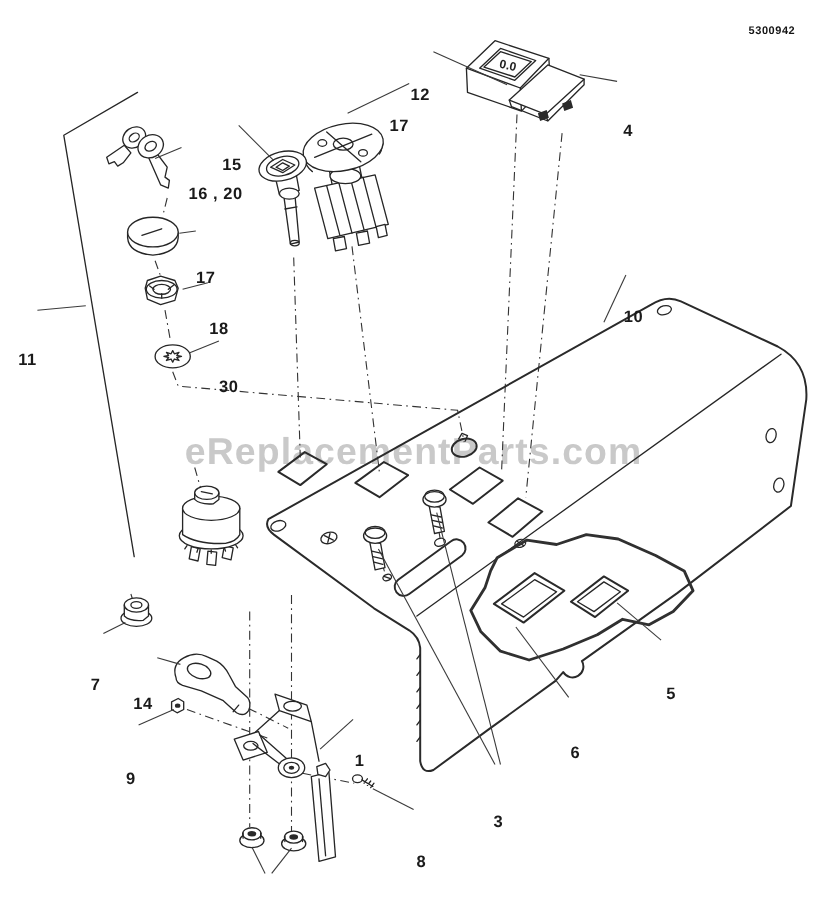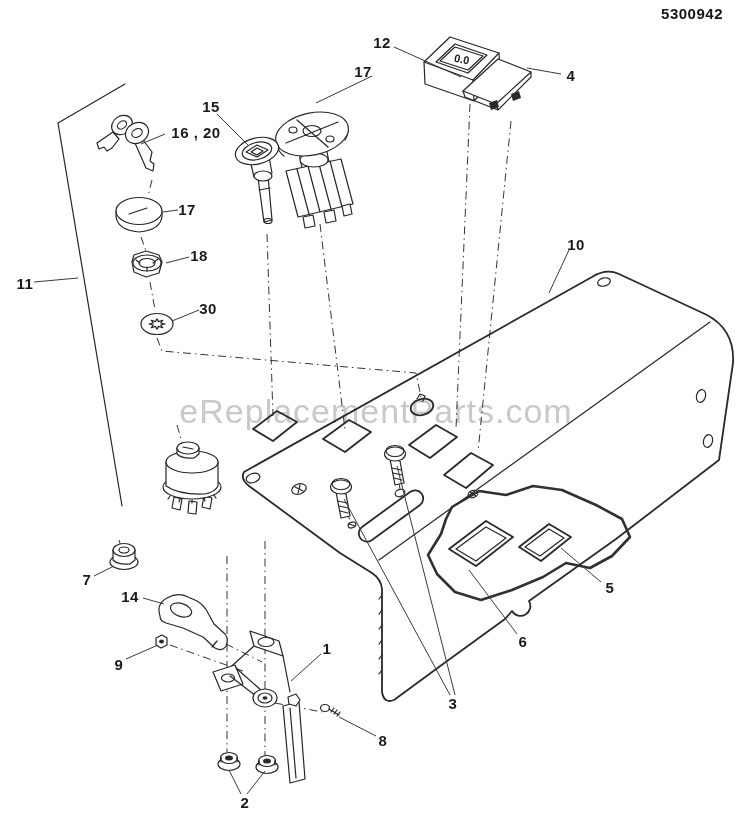--- a/index.html
+++ b/index.html
@@ -1,24 +1,24 @@
 <!DOCTYPE html>
 <html><head>
 <meta charset="utf-8">
 <style>
   html,body{margin:0;padding:0;background:#fff;}
   .stage{position:relative;width:750px;height:832px;background:#fff;overflow:hidden;
          font-family:"Liberation Sans",sans-serif;}
   .watermark{position:absolute;left:376px;top:411px;transform:translate(-50%,-50%);
-    font-size:34px;font-weight:400;letter-spacing:1px;color:#c9c9c9;white-space:nowrap;z-index:1;}
+    font-size:34px;font-weight:700;letter-spacing:1px;color:#c9c9c9;white-space:nowrap;z-index:1;}
   .artwork{position:absolute;left:0;top:0;z-index:2;}
-  .partnum{position:absolute;top:5px;right:27px;font-size:15px;font-weight:bold;
+  .partnum{position:absolute;top:23px;right:27px;font-size:10px;font-weight:bold;
     color:#141414;letter-spacing:0.5px;z-index:3;}
   .callout{position:absolute;transform:translate(-50%,-50%);font-size:15px;font-weight:bold;
-    color:#1a1a1a;white-space:nowrap;z-index:3;letter-spacing:0.5px;}
+    color:#1a1a1a;white-space:nowrap;z-index:3;letter-spacing:0.5px;margin-top:44px;}
   svg .ln{stroke:#262626;fill:none;stroke-width:1.2;stroke-linecap:round;stroke-linejoin:round;}
   svg .th{stroke:#303030;fill:none;stroke-width:2.6;stroke-linecap:round;stroke-linejoin:round;}
   svg .md{stroke:#2a2a2a;fill:none;stroke-width:1.8;stroke-linecap:round;stroke-linejoin:round;}
   svg .wh{fill:#ffffff;}
   svg .dk{fill:#2a2a2a;stroke:none;}
   svg .cl{stroke:#333;fill:none;stroke-width:1;stroke-dasharray:8 4 1.5 4;}
   svg .ld{stroke:#3a3a3a;fill:none;stroke-width:1;}
 </style>
 </head>
 <body>

